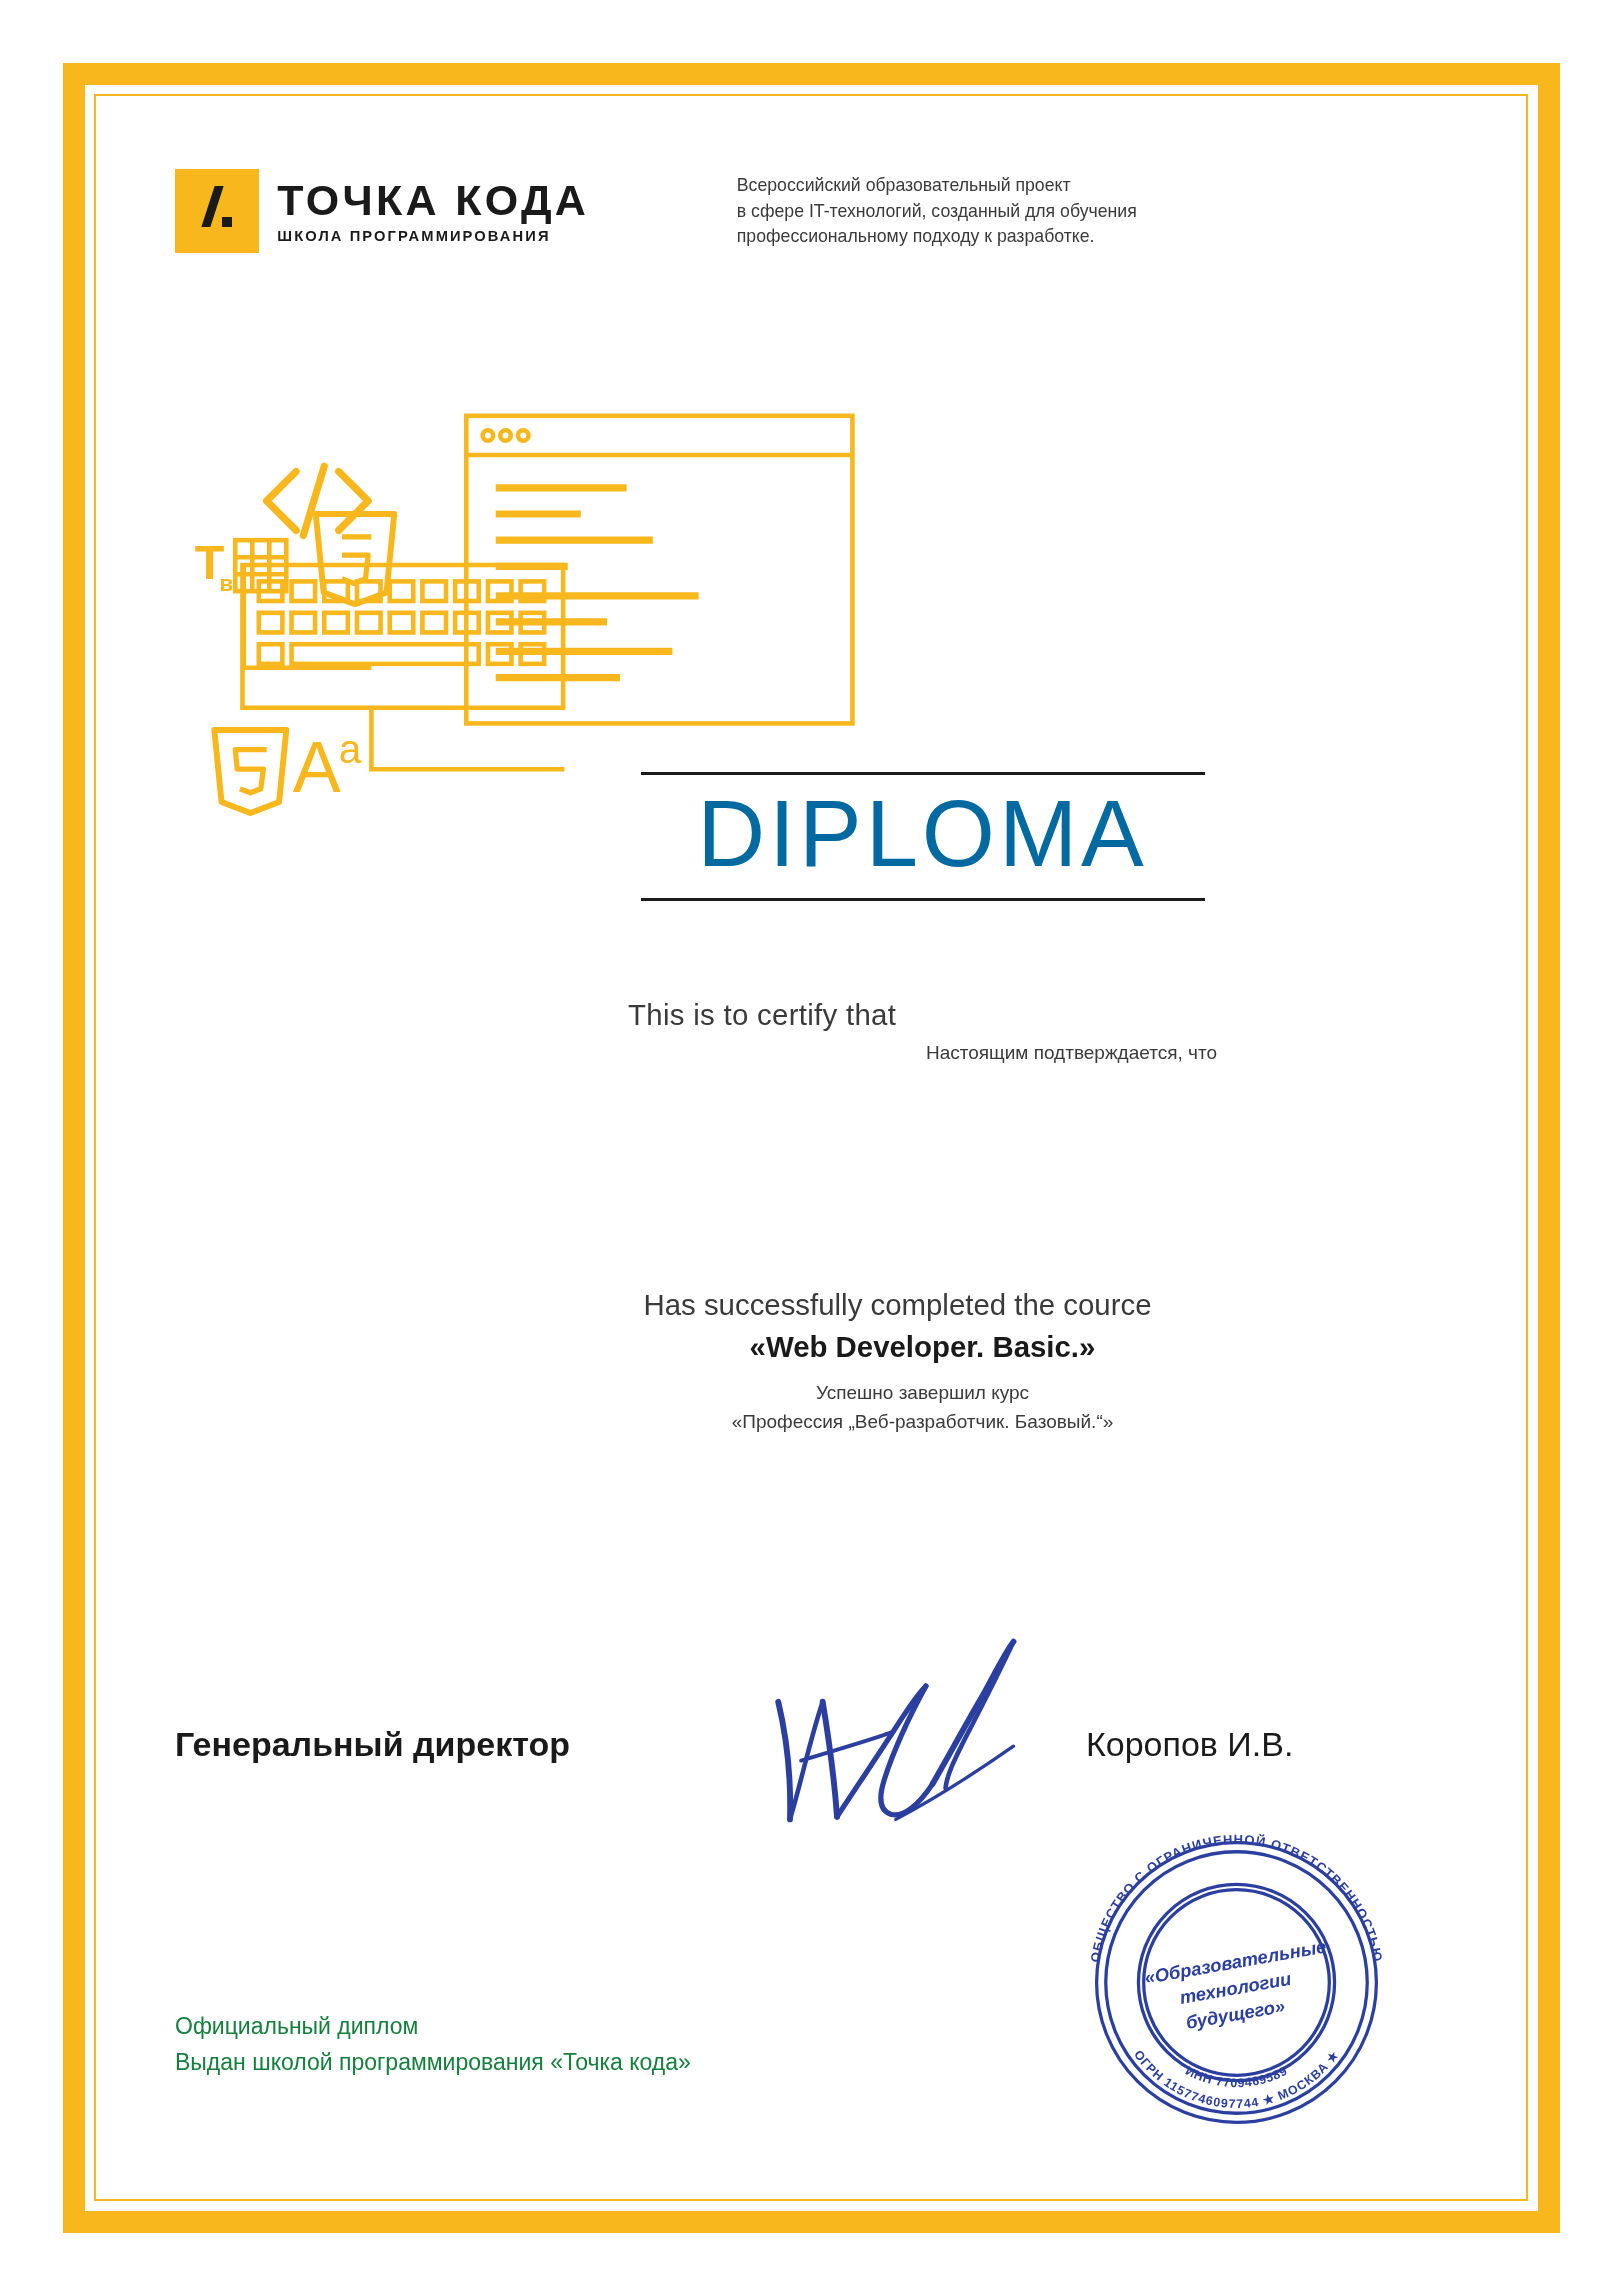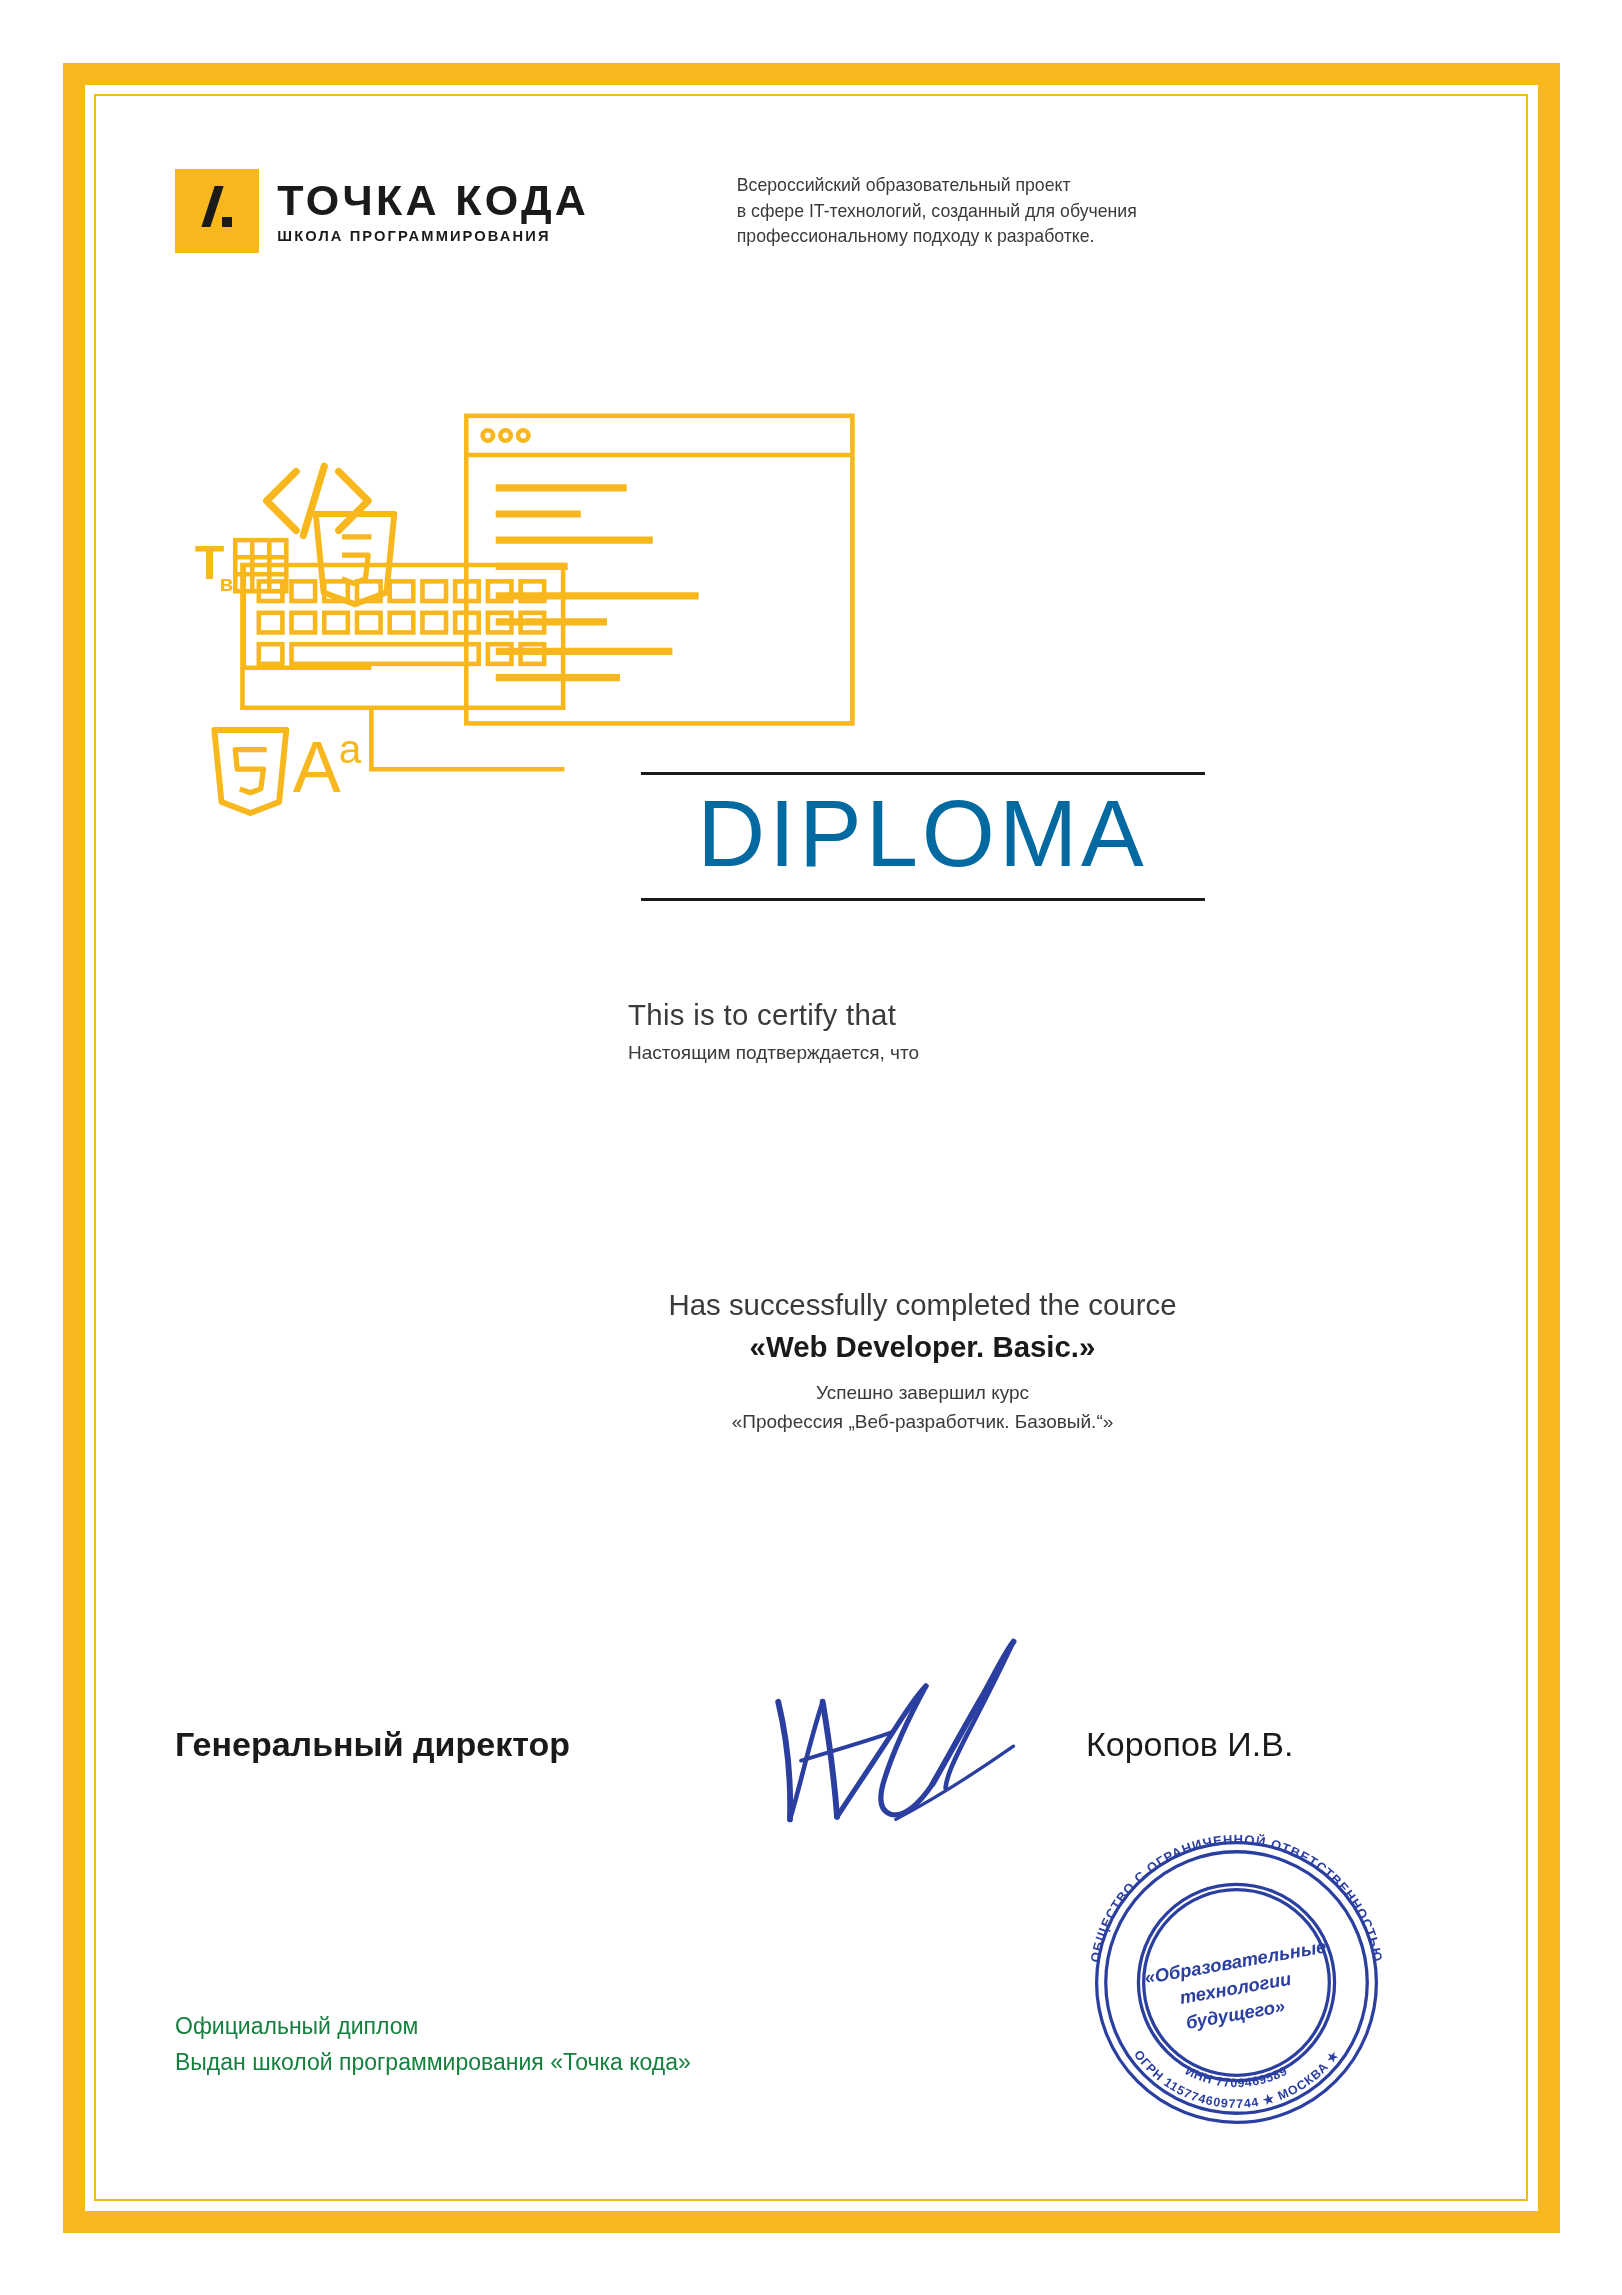--- a/index.html
+++ b/index.html
@@ -148,28 +148,28 @@
     text-align: left;
     font-size: 29.4px;
     color: #3a3a3a;
     letter-spacing: 0.3px;
   }
   .certify-ru {
     position: absolute;
     left: 628px;
     top: 1042px;
     width: 589px;
-    text-align: left;
+    text-align: right;
     font-size: 19px;
     color: #3a3a3a;
   }
 
   .course-en {
     position: absolute;
-    left: 497px;
+    left: 472px;
     top: 1288px;
     width: 851px;
     text-align: center;
     font-size: 29.4px;
     color: #3a3a3a;
   }
   .course-en-title {
     position: absolute;
     left: 497px;
     top: 1330px;

